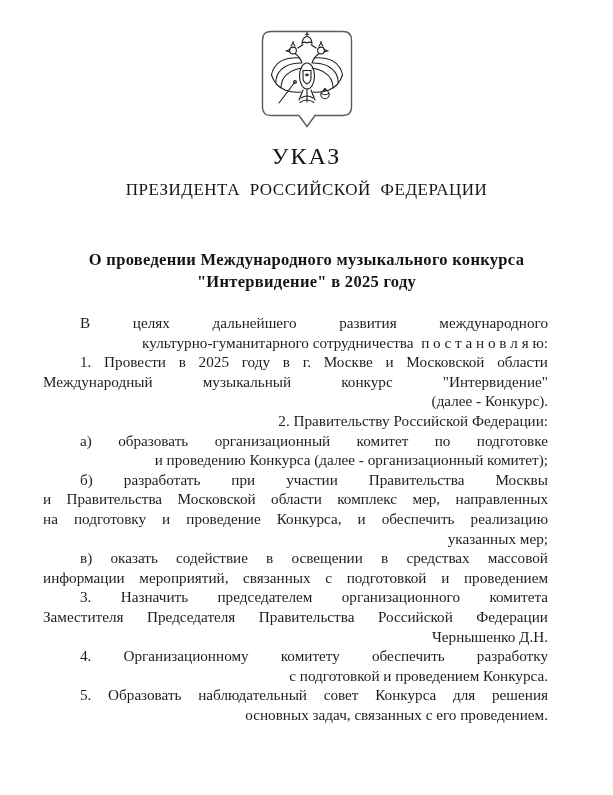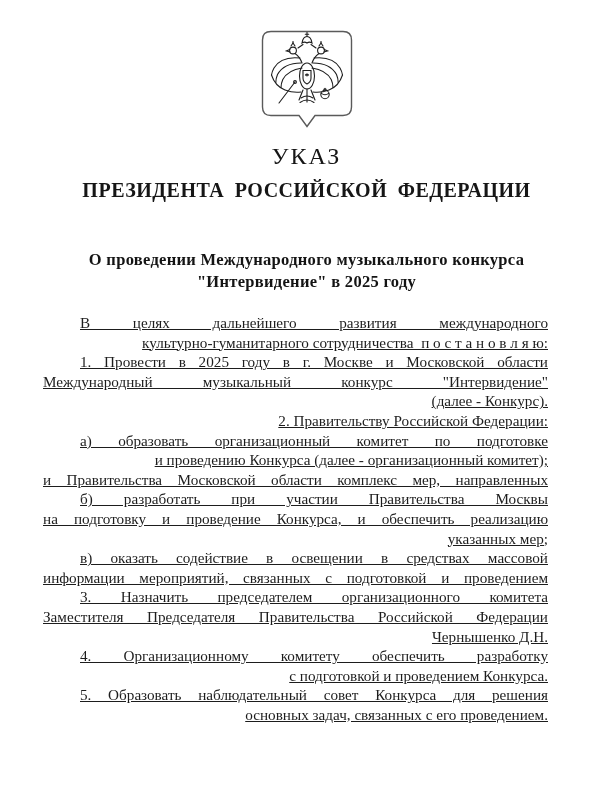--- a/index.html
+++ b/index.html
@@ -25,42 +25,41 @@
     text-align: center;
     font-size: 24px;
     line-height: 36px;
     letter-spacing: 2px;
     font-weight: 400;
     color: #161616;
   }
   .decree-issuer {
     margin-top: 3px;
     text-align: center;
-    font-size: 20px;
+    font-size: 17px;
     line-height: 26px;
     letter-spacing: 0.5px;
     word-spacing: 5px;
-    font-weight: 700;
+    font-weight: 400;
     color: #161616;
   }
   .decree-subject {
     margin-top: 46px;
     text-align: center;
     font-weight: 700;
     font-size: 16.5px;
     line-height: 22px;
     letter-spacing: 0.3px;
     color: #141414;
   }
   .body-block {
     margin: 20px 65px 0 43px; 
     font-size: 15.2px;
     line-height: 19.6px;
     color: #1d1d1d;
-    text-decoration: underline;
   }
   .l { text-align: right; }
   .l.j { text-align: justify; text-align-last: justify; }
   .l.ind { text-indent: 37px; }
 </style>
 </head>
 <body>
 
 <div class="page">
 
@@ -131,22 +130,22 @@
 
   <div class="body-block">
     <div class="l ind j">В целях дальнейшего развития международного</div>
     <div class="l">культурно-гуманитарного сотрудничества &nbsp;п о с т а н о в л я ю:</div>
     <div class="l ind j">1. Провести в 2025 году в г. Москве и Московской области</div>
     <div class="l j">Международный музыкальный конкурс "Интервидение"</div>
     <div class="l">(далее - Конкурс).</div>
     <div class="l ind">2. Правительству Российской Федерации:</div>
     <div class="l ind j">а) образовать организационный комитет по подготовке</div>
     <div class="l">и проведению Конкурса (далее - организационный комитет);</div>
+    <div class="l ind j">б) разработать при участии Правительства Москвы</div>
     <div class="l j">и Правительства Московской области комплекс мер, направленных</div>
-    <div class="l ind j">б) разработать при участии Правительства Москвы</div>
     <div class="l j">на подготовку и проведение Конкурса, и обеспечить реализацию</div>
     <div class="l">указанных мер;</div>
     <div class="l ind j">в) оказать содействие в освещении в средствах массовой</div>
     <div class="l j">информации мероприятий, связанных с подготовкой и проведением</div>
     <div class="l ind j">3. Назначить председателем организационного комитета</div>
     <div class="l j">Заместителя Председателя Правительства Российской Федерации</div>
     <div class="l">Чернышенко Д.Н.</div>
     <div class="l ind j">4. Организационному комитету обеспечить разработку</div>
     <div class="l">с подготовкой и проведением Конкурса.</div>
     <div class="l ind j">5. Образовать наблюдательный совет Конкурса для решения</div>

